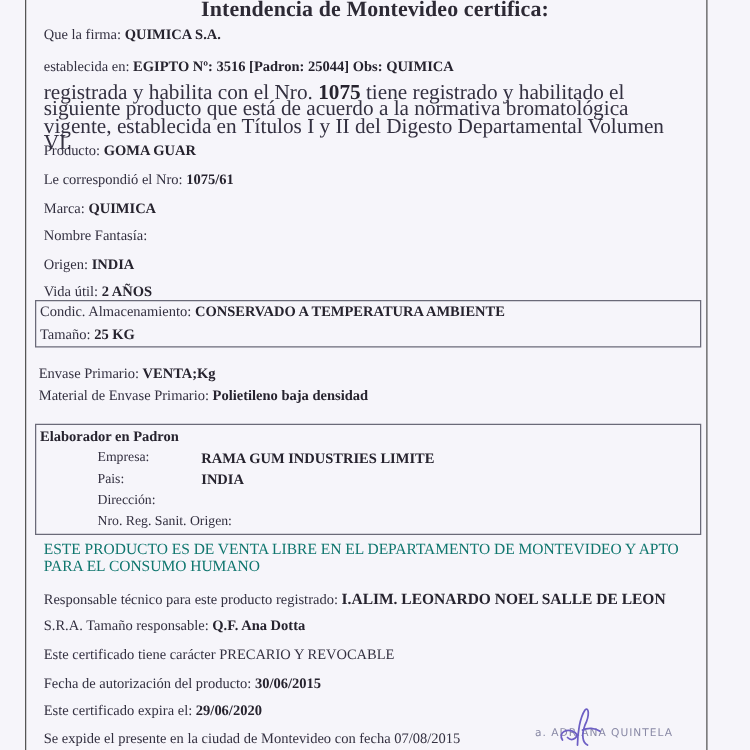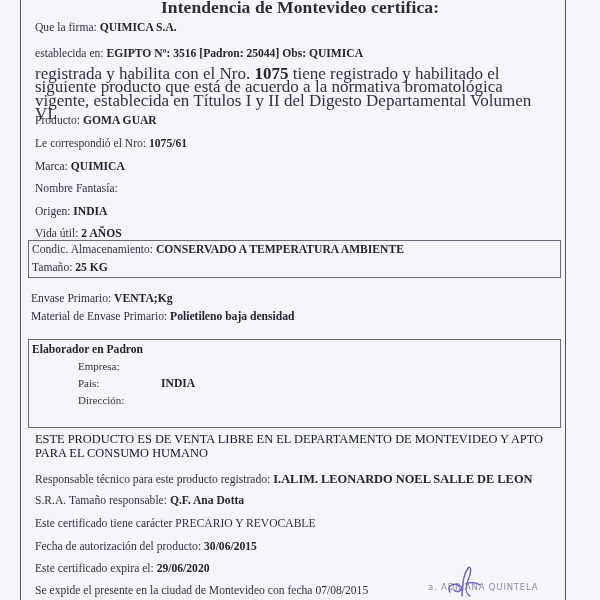--- a/index.html
+++ b/index.html
@@ -102,21 +102,21 @@
       font-weight: bold;
       color: #26232e;
     }
     .notice {
       position: absolute;
       left: 35px;
       top: 432px;
       width: 520px;
       font-size: 12.4px;
       line-height: 14px;
-      color: #0f172a;
+      color: #0f766e;
     }
     .stamp {
       position: absolute;
       left: 422px;
       top: 568px;
       width: 150px;
       height: 40px;
     }
     .stamp-text {
       position: absolute;
@@ -211,23 +211,25 @@
   <b>VENTA;Kg</b>
 </div>
 <div class="line" style="top:310px; left:31px">
   <span>Material de Envase Primario:</span>
   <b>Polietileno baja densidad</b>
 </div>
 
 <div class="box elab">
   <div class="heading">Elaborador en Padron</div>
   <div class="label" style="top:20px">Empresa:</div>
+  <div class="value" style="top:20px">RAMA GUM INDUSTRIES LIMITE</div>
   <div class="label" style="top:37px">Pais:</div>
   <div class="value" style="top:37px">INDIA</div>
   <div class="label" style="top:54px">Dirección:</div>
+  <div class="label" style="top:71px">Nro. Reg. Sanit. Origen:</div>
   <div class="value" style="top:71px"></div>
 </div>
 
 <div class="notice">ESTE PRODUCTO ES DE VENTA LIBRE EN EL DEPARTAMENTO DE MONTEVIDEO Y APTO PARA EL CONSUMO HUMANO</div>
 
 <div class="line" style="top:472px">
   <span>Responsable técnico para este producto registrado:</span>
   <b style="font-size:12.4px">I.ALIM. LEONARDO NOEL SALLE DE LEON</b>
 </div>
 

